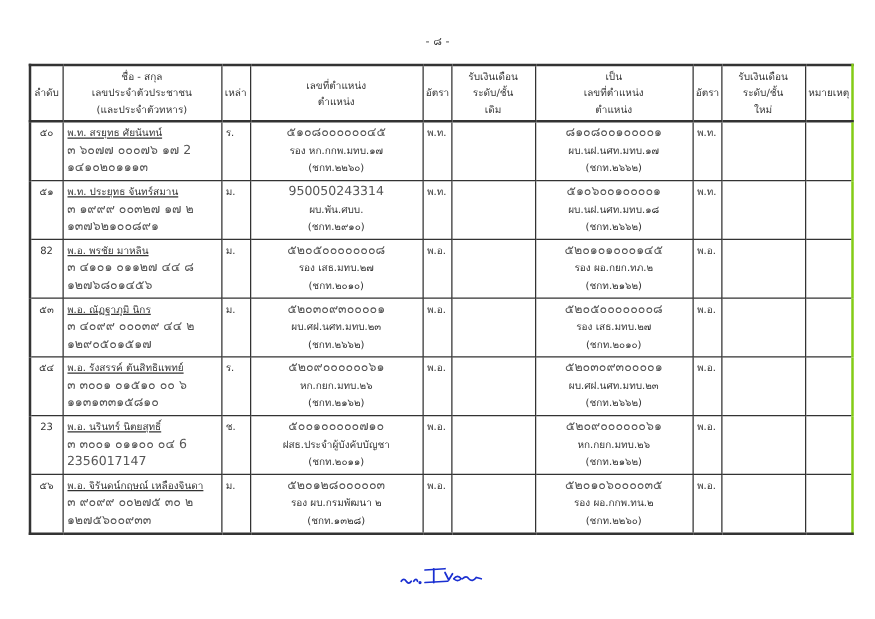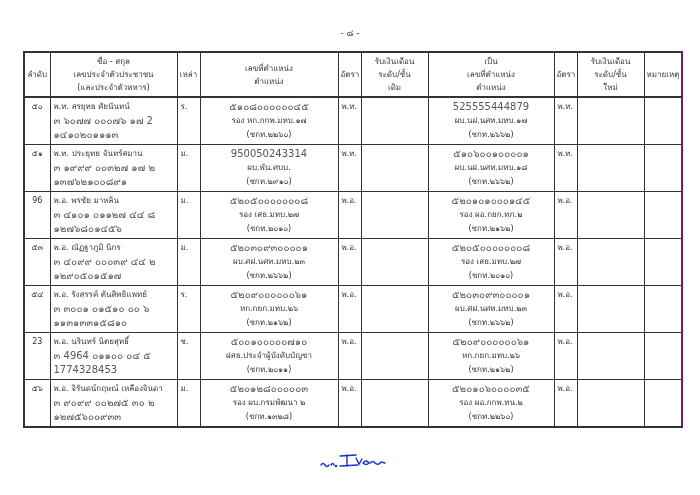--- a/index.html
+++ b/index.html
@@ -5,27 +5,27 @@
   html, body { margin:0; padding:0; background:#fff; }
   body { width:700px; height:495px; position:relative; overflow:hidden;
          font-family:"DejaVu Sans", sans-serif; color:#333; }
   .page-num { position:absolute; top:26px; left:0; width:700px; text-align:center; font-size:9px; color:#444; }
   table.doc { position:absolute; left:23px; top:51px; width:608px; border-collapse:collapse; table-layout:fixed; }
   table.doc th, table.doc td { border:1px solid #333; font-size:8px; line-height:14px; vertical-align:top; padding:2px 3px; font-weight:normal; }
   table.doc th { vertical-align:middle; text-align:center; line-height:13px; padding:1px 2px; }
   table.doc thead tr { height:45px; }
   table.doc thead th { border-bottom:2px solid #333; border-top:2px solid #333; }
   table.doc th:first-child, table.doc td:first-child { border-left:2px solid #333;text-align:center; }
-  table.doc th:last-child, table.doc td:last-child { border-right:2px solid #701a75; }
+  table.doc th:last-child, table.doc td:last-child { border-right:2px solid #84cc16; }
   table.doc tbody tr { height:47px;padding-left:39px; }
   table.doc tbody tr.last td { border-bottom:2px solid #333; }
   td.c { text-align:center; }
   td.thick-left, th.thick-left { border-left:2px solid #333; }
   .line { display:block; white-space:nowrap; overflow:hidden; }
-  .name { font-size:8px; }
+  .name { font-size:8px;text-decoration:underline; }
   .small { font-size:10px; color:#555; }
   .signature { position:absolute; top:450px; left:318px; width:70px; height:22px; }
 </style>
 </head>
 <body>
 
 <div class="page-num">- ๘ -</div>
 
 <table class="doc">
   <colgroup>
@@ -83,21 +83,21 @@
         </td>
         <td class="thick-left">ร.</td>
         <td class="c thick-left">
           <span class="line small">๕๑๐๘๐๐๐๐๐๐๔๕</span>
           <span class="line">รอง หก.กกพ.มทบ.๑๗</span>
           <span class="line">(ชกท.๒๒๖๐)</span>
         </td>
         <td>พ.ท.</td>
         <td></td>
         <td class="c">
-          <span class="line small">525555444879</span>
+          <span class="line small">๘๑๐๘๐๐๑๐๐๐๐๑</span>
           <span class="line">ผบ.นฝ.นศท.มทบ.๑๗</span>
           <span class="line">(ชกท.๒๖๖๒)</span>
         </td>
         <td>พ.ท.</td>
         <td></td>
         <td></td>
       </tr>
       <tr>
         <td class="c">๕๑</td>
         <td class="thick-left">
@@ -116,21 +116,21 @@
         <td class="c">
           <span class="line small">๕๑๐๖๐๐๑๐๐๐๐๑</span>
           <span class="line">ผบ.นฝ.นศท.มทบ.๑๘</span>
           <span class="line">(ชกท.๒๖๖๒)</span>
         </td>
         <td>พ.ท.</td>
         <td></td>
         <td></td>
       </tr>
       <tr>
-        <td class="c">96</td>
+        <td class="c">82</td>
         <td class="thick-left">
           <span class="line name">พ.อ. พรชัย   มาหลิน</span>
           <span class="line small">๓ ๔๑๐๑ ๐๑๑๒๗ ๔๔ ๘</span>
           <span class="line small">๑๒๗๖๘๐๑๔๕๖</span>
         </td>
         <td class="thick-left">ม.</td>
         <td class="c thick-left">
           <span class="line small">๕๒๐๕๐๐๐๐๐๐๐๘</span>
           <span class="line">รอง เสธ.มทบ.๒๗</span>
           <span class="line">(ชกท.๒๐๑๐)</span>
@@ -191,22 +191,22 @@
           <span class="line">(ชกท.๒๖๖๒)</span>
         </td>
         <td>พ.อ.</td>
         <td></td>
         <td></td>
       </tr>
       <tr>
         <td class="c">23</td>
         <td class="thick-left">
           <span class="line name">พ.อ. นรินทร์   นิตยสุทธิ์</span>
-          <span class="line small">๓ 4964 ๐๑๑๐๐ ๐๔ ๕</span>
-          <span class="line small">1774328453</span>
+          <span class="line small">๓ ๓๐๐๑ ๐๑๑๐๐ ๐๔ 6</span>
+          <span class="line small">2356017147</span>
         </td>
         <td class="thick-left">ช.</td>
         <td class="c thick-left">
           <span class="line small">๕๐๐๑๐๐๐๐๐๗๑๐</span>
           <span class="line">ฝสธ.ประจำผู้บังคับบัญชา</span>
           <span class="line">(ชกท.๒๐๑๑)</span>
         </td>
         <td>พ.อ.</td>
         <td></td>
         <td class="c">

